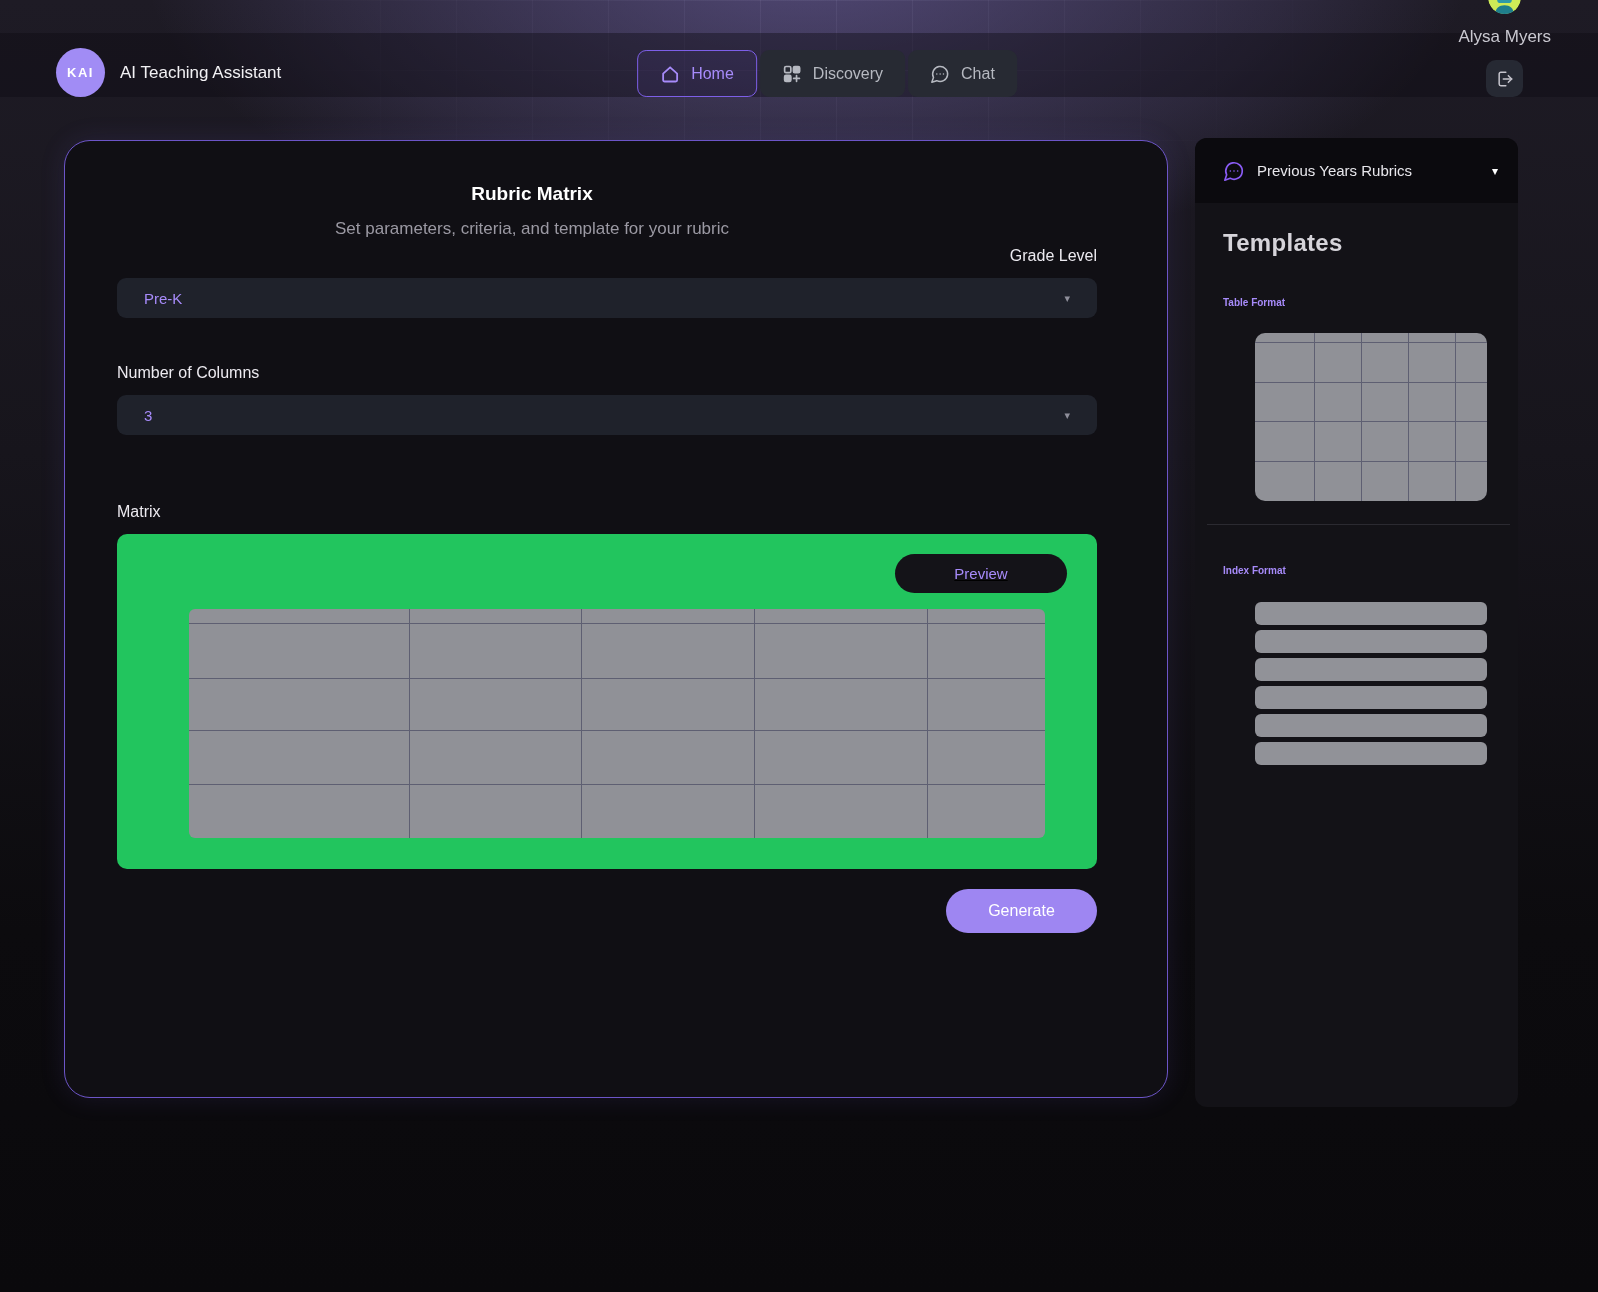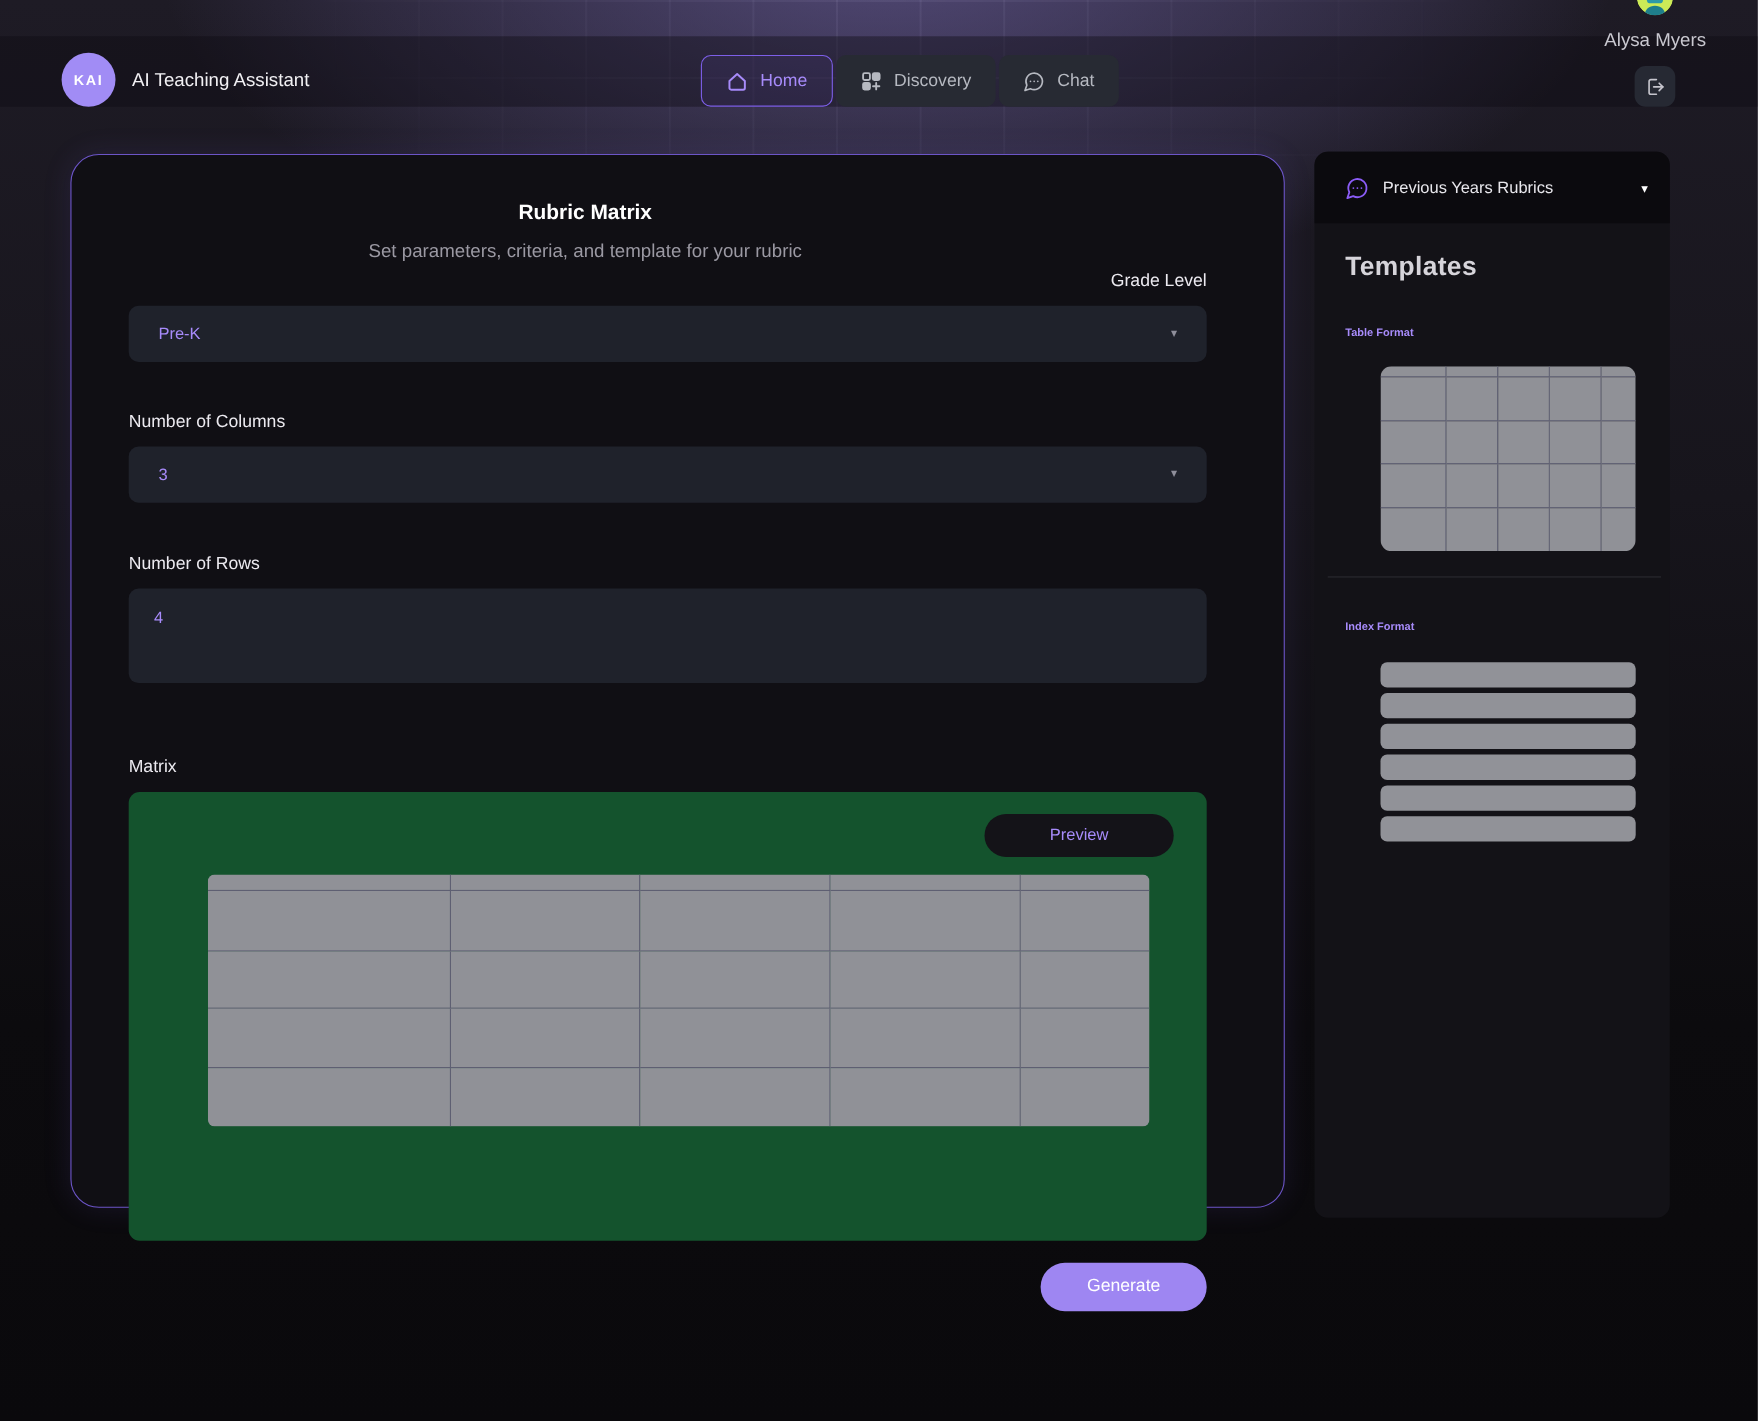--- a/index.html
+++ b/index.html
@@ -75,32 +75,33 @@
   }
   .panel-header { width:830px; text-align:center; padding-top:26px; }
   .panel-header h1 { font-size:19px; font-weight:700; color:#ffffff; }
   .panel-header p { font-size:17px; color:#9b99a3; margin-top:14px; }
   .field-label { font-size:16px; font-weight:500; color:#eceaf0; margin-bottom:13px; display:block; }
   .field.f1 { margin-top:8px;text-align:right; }
   .field.f2 { margin-top:46px; }
   .field.f3 { margin-top:47px; }
   .field.f4 { margin-top:68px; }
   .select {
-    height:51px; background:#1f222b; border-radius:9px; cursor:pointer;
+    height:40px; background:#1f222b; border-radius:9px; cursor:pointer;
     display:flex; align-items:center; padding:0 27px;
   }
   .select-value { color:#a78bfa; font-size:15px; font-weight:500; }
   .caret { margin-left:auto; color:#8f8f9b; font-size:11px; line-height:1; }
   .textarea {
     height:86px; background:#1f222b; border-radius:9px; cursor:text;
     padding:18px 23px; color:#a78bfa; font-size:15px; font-weight:500;
   }
   .matrix-panel {
-    height:408px; background:#14532d; border-radius:10px;
+    height:335px; background:#22c55e; border-radius:10px;
     padding:20px 0 0 0;
+    text-decoration:underline;
   }
   .matrix-top { display:flex; justify-content:flex-end; padding-right:30px; }
   .preview-btn {
     width:172px; height:39px; border:none; border-radius:20px; cursor:pointer;
     background:#141318; color:#a78bfa; font-family:inherit; font-size:15px;
   }
   .matrix-grid {
     margin:16px 52px 0 72px; height:229px;
     display:grid;
     grid-template-columns:221px 172px 173px 173px 1fr;
@@ -221,26 +222,20 @@
   </div>
 
   <div class="field f2">
     <label class="field-label">Number of Columns</label>
     <div class="select">
       <span class="select-value">3</span>
       <span class="caret">▾</span>
     </div>
   </div>
 
-  <div class="field f3">
-    <label class="field-label">Number of Rows</label>
-    <div class="textarea">
-      <span>4</span>
-    </div>
-  </div>
 
   <div class="field f4">
     <label class="field-label">Matrix</label>
     <div class="matrix-panel">
       <div class="matrix-top">
         <button class="preview-btn">Preview</button>
       </div>
       <div class="matrix-grid">
           <div></div>
           <div></div>

